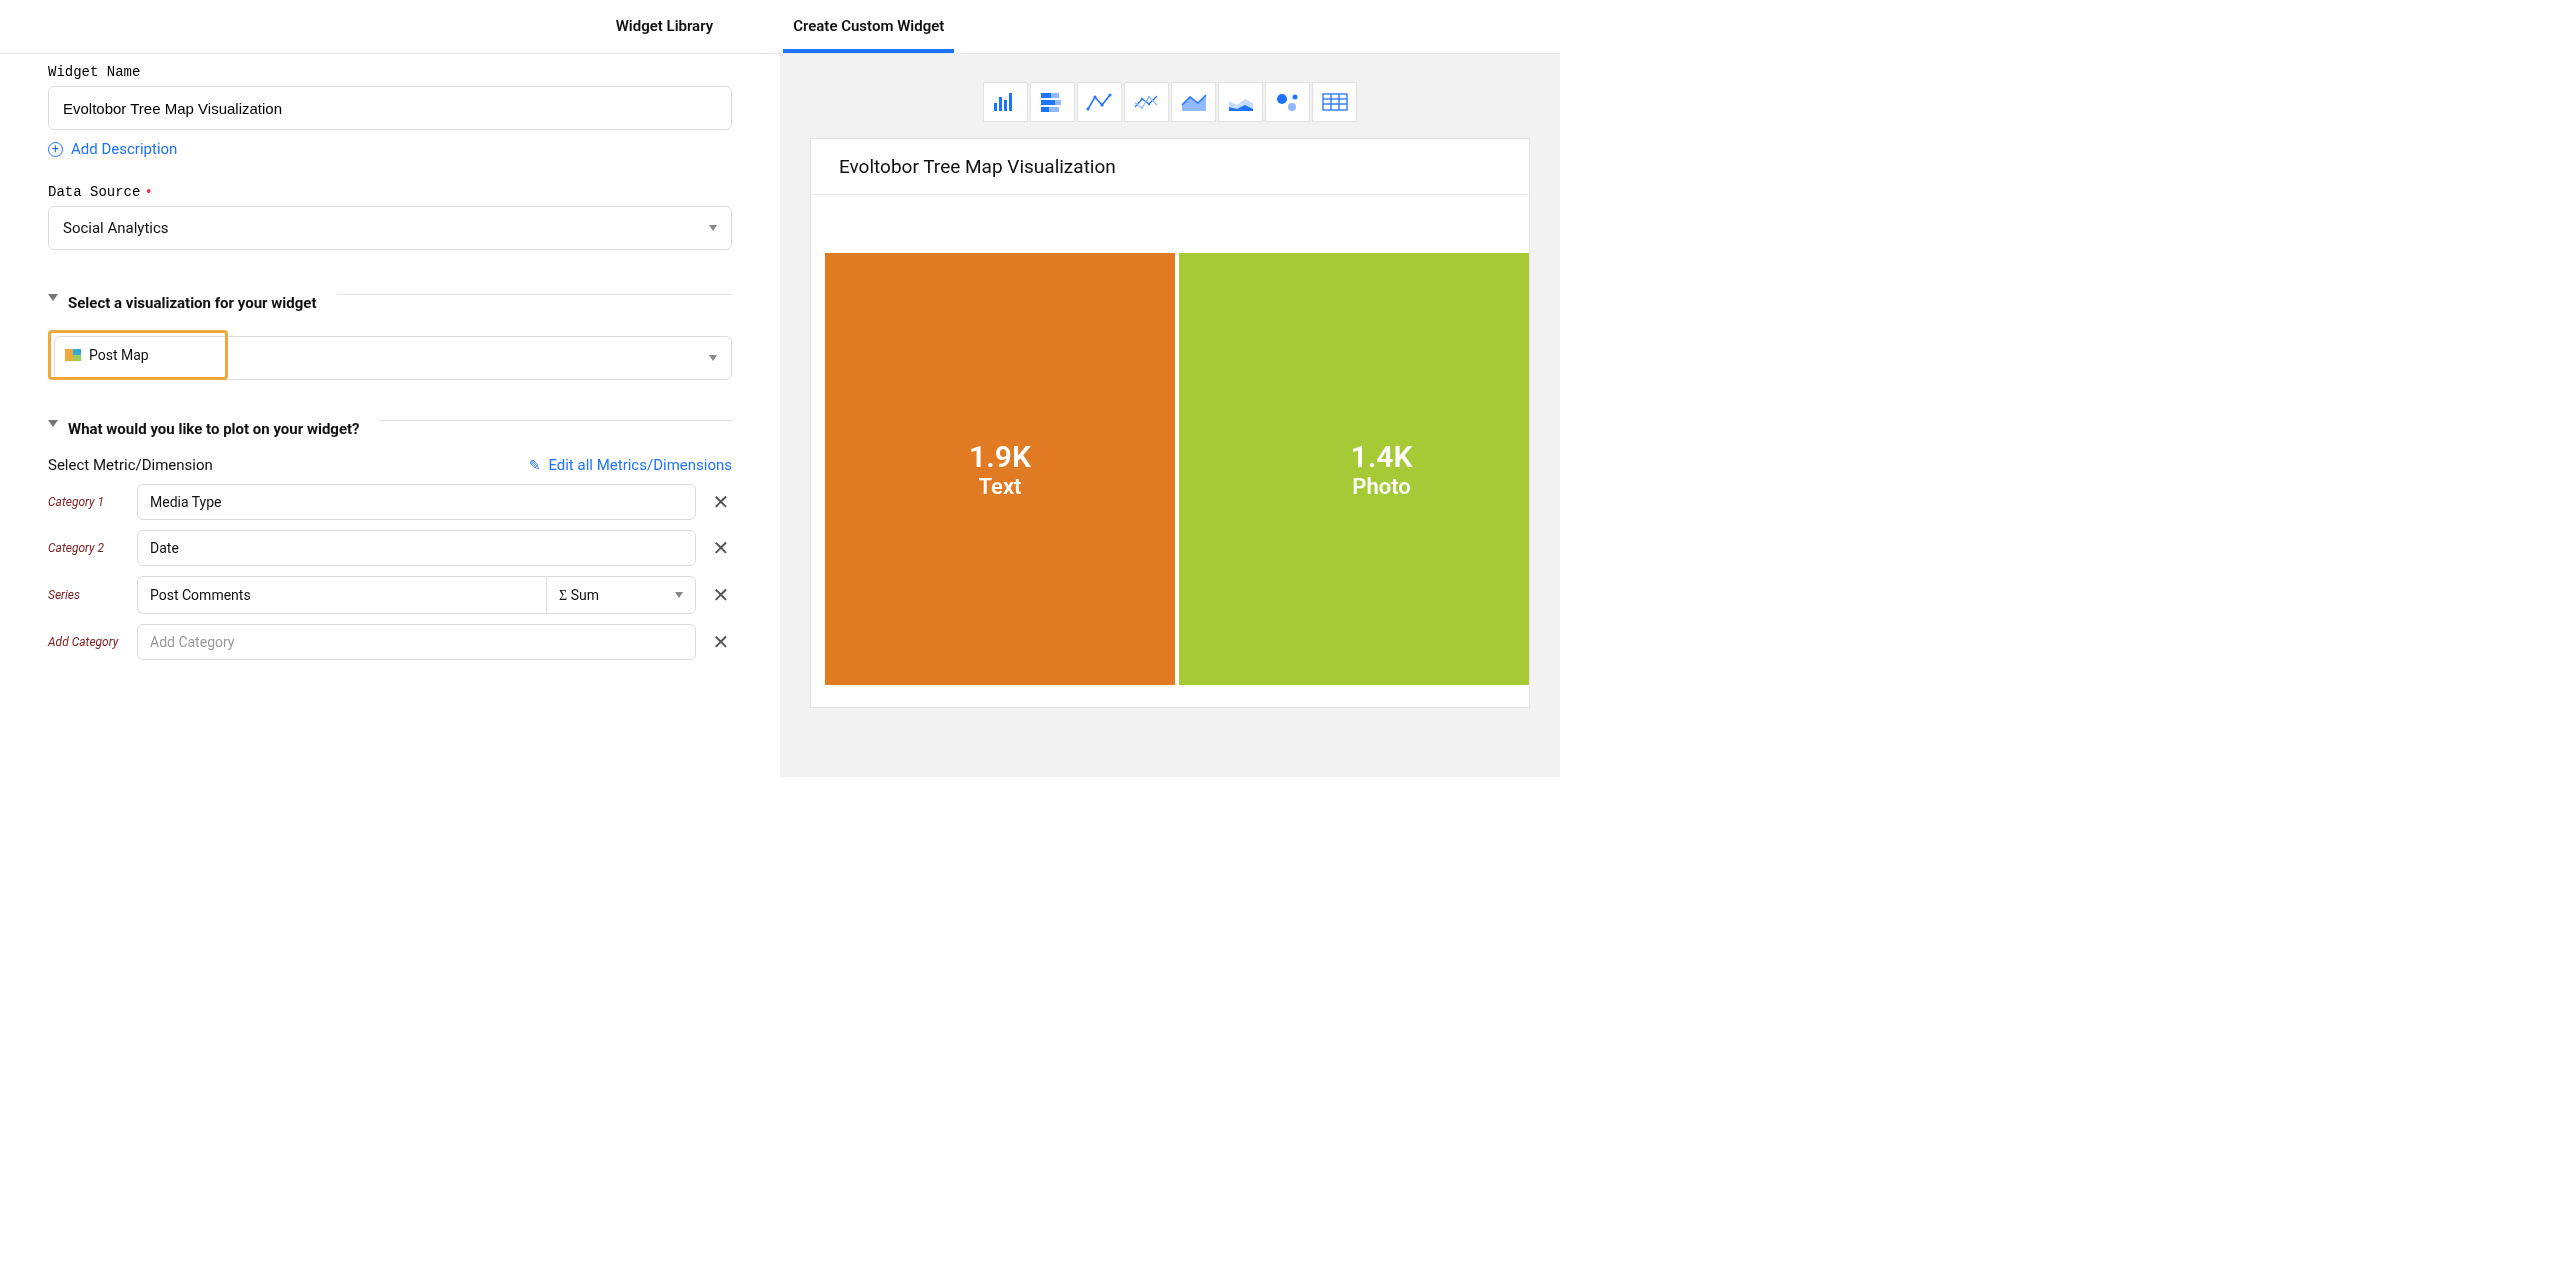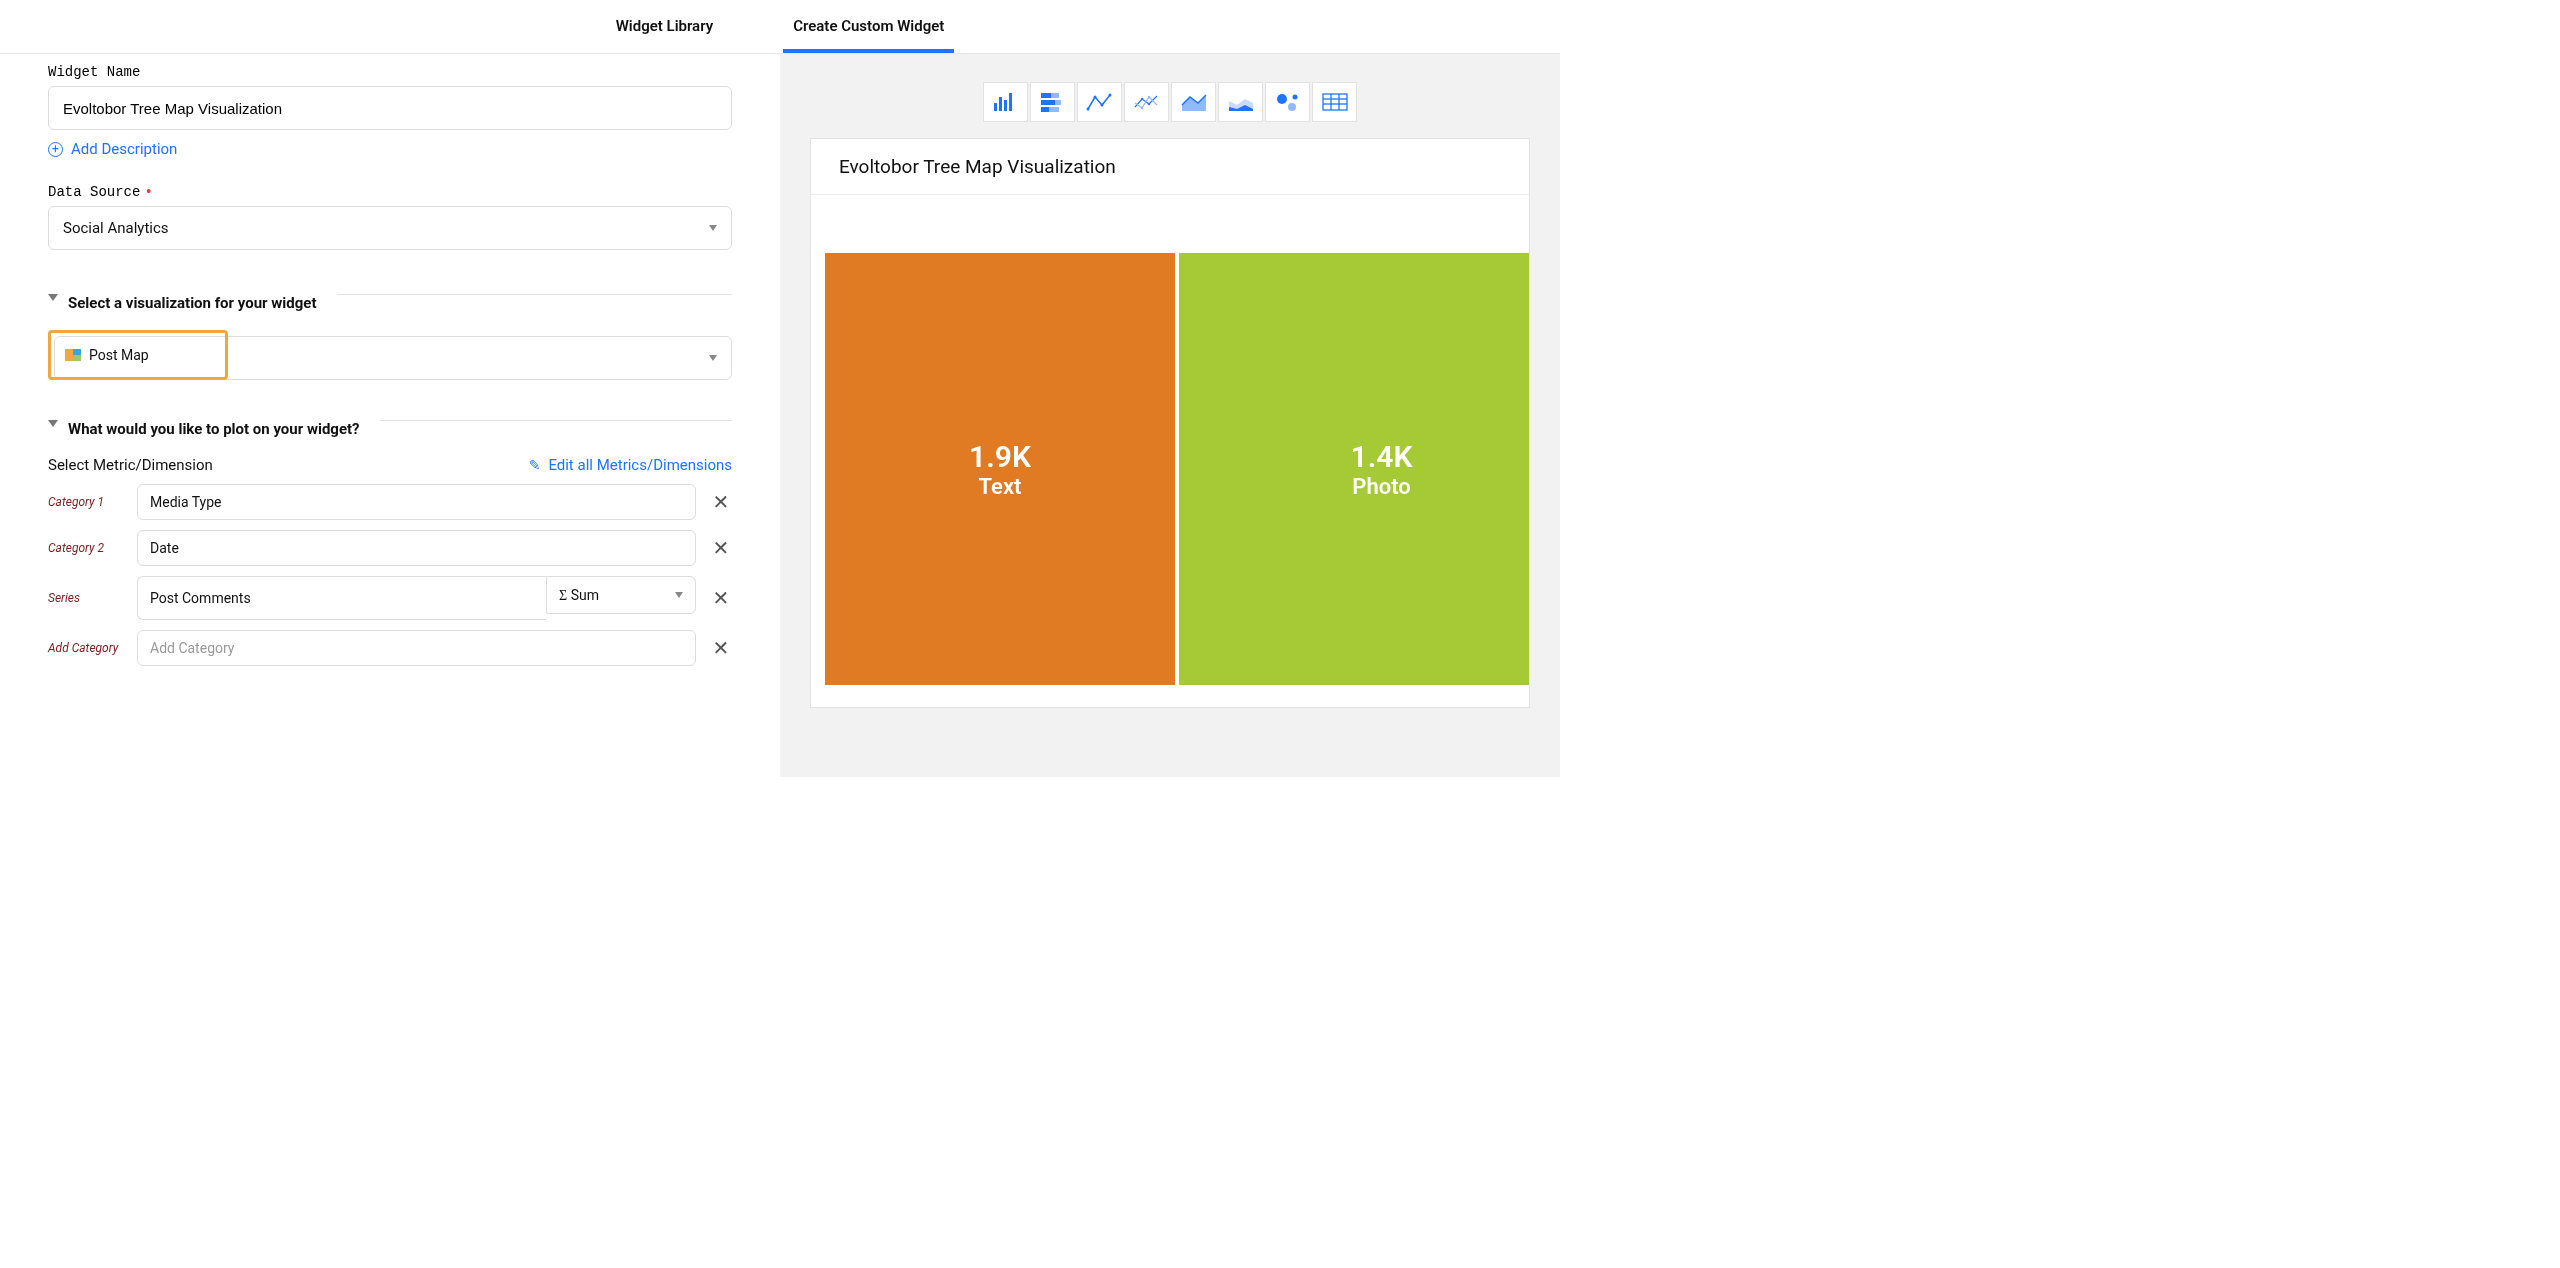--- a/index.html
+++ b/index.html
@@ -203,21 +203,21 @@
   align-items: center;
   background: #fff;
 }
 .row .rinput.placeholder { color: #999; }
 .row .rinput-split {
   display: flex;
   flex: 1;
 }
 .row .rinput-split .main {
   flex: 1;
-  height: 44px;
+  height: 38px;
   border: 1px solid #dcdcdc;
   border-right: none;
   border-radius: 6px 0 0 6px;
   padding: 0 12px;
   font-size: 14px;
   display: flex;
   align-items: center;
 }
 .row .rinput-split .agg {
   width: 150px;

